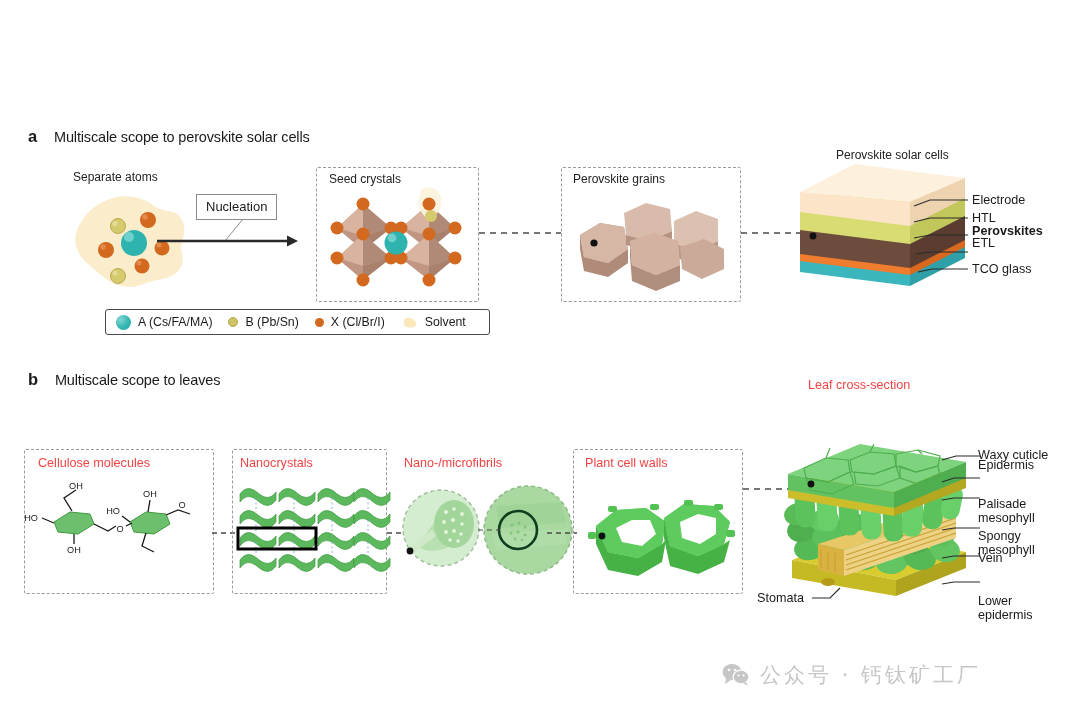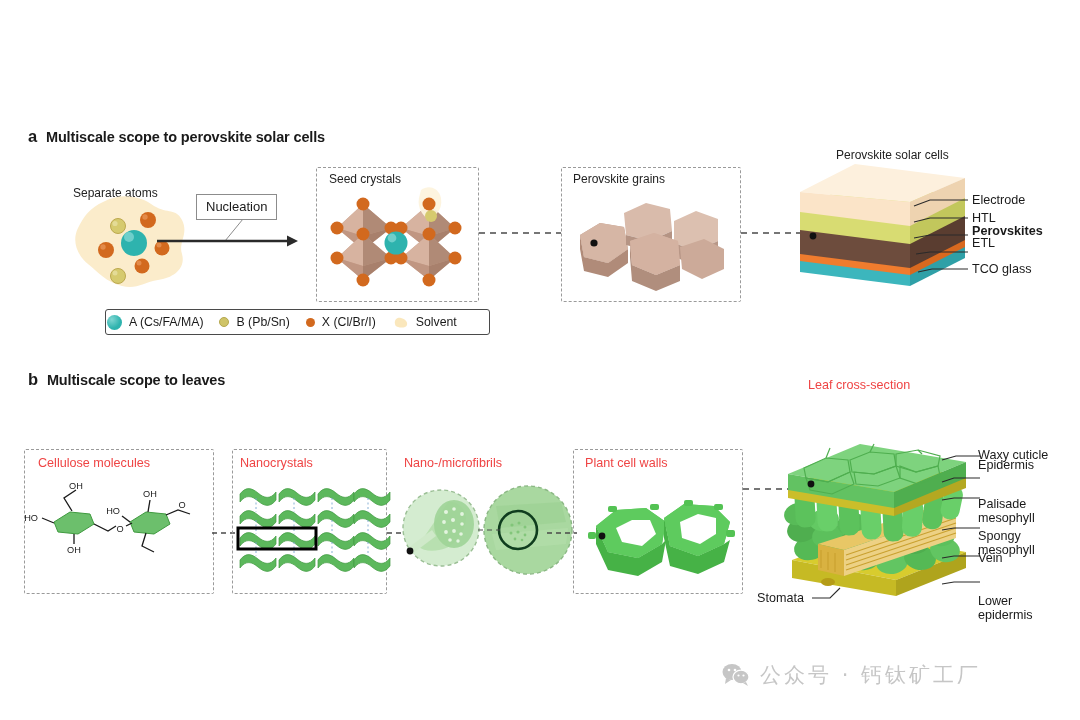--- a/index.html
+++ b/index.html
@@ -7,33 +7,33 @@
     width:1080px;height:720px;background:#ffffff;
     font-family:"Liberation Sans","DejaVu Sans",sans-serif;
     color:#1a1a1a;overflow:hidden;position:relative;
   }
   .fig{position:absolute;inset:0;}
   .abs{position:absolute;}
 
   
   .panel-head{display:flex;align-items:baseline;gap:9px;font-weight:bold;}
   .panel-letter{font-size:16.5px;font-weight:bold;letter-spacing:-.2px;}
-  .panel-title{font-size:14.5px;font-weight:bold;letter-spacing:-.15px;}
+  .panel-title{font-size:14.5px;font-weight:normal;letter-spacing:-.15px;margin-left:8px;}
 
   
   .cap{font-size:12px;color:#222;white-space:nowrap;}
   .cap-sm{font-size:12.6px;color:#ef4444;white-space:nowrap;}
 
   
   .dbox{border:1.4px dashed #9a9a9a;border-radius:2px;box-sizing:border-box;}
 
   
   .legend{
     border:1.5px solid #4a4a4a;border-radius:3px;background:#fff;
-    display:flex;align-items:center;gap:0px;padding:0 1px;height:26px;
+    display:flex;align-items:center;gap:0px;padding:0 10px;height:26px;
     box-sizing:border-box;
   }
   .leg-item{display:flex;align-items:center;gap:7px;margin-right:16px;white-space:nowrap;}
   .leg-item:last-child{margin-right:0;}
   .leg-txt{font-size:12.3px;color:#1a1a1a;}
   .dot{border-radius:50%;display:block;}
 
   
   .nuc-box{
     border:1px solid #8c8c8c;background:#fff;font-size:13px;color:#1a1a1a;
@@ -54,21 +54,21 @@
 </head>
 <body>
 
 <div class="fig">
 
   <div class="abs panel-head" style="left:28px;top:127px;">
     <span class="panel-letter">a</span>
     <span class="panel-title">Multiscale scope to perovskite solar cells</span>
   </div>
 
-  <div class="abs cap" style="left:73px;top:186px;text-align:right;">Separate atoms</div>
+  <div class="abs cap" style="left:73px;top:170px;text-align:right;">Separate atoms</div>
 
   <div class="abs" style="left:58px;top:190px;">
     <svg width="150" height="110" viewBox="0 0 150 110">
       <path d="M45 12 C62 2 84 6 96 16 C110 24 118 18 124 30 C131 44 120 52 124 64
                C128 78 116 88 100 90 C86 92 78 100 64 96 C48 92 40 82 30 74
                C18 64 14 50 20 38 C26 26 32 18 45 12 Z" fill="#fbeccb"></path>
       <circle cx="60" cy="36" r="7.5" fill="#d6ca6e" stroke="#bda94e" stroke-width="1"></circle>
       <circle cx="57" cy="33.5" r="2.6" fill="#e8e0a4" opacity=".75"></circle>
       <circle cx="90" cy="30" r="8" fill="#d2691e"></circle>
       <circle cx="87" cy="27" r="2.7" fill="#ea9a5c" opacity=".7"></circle>

